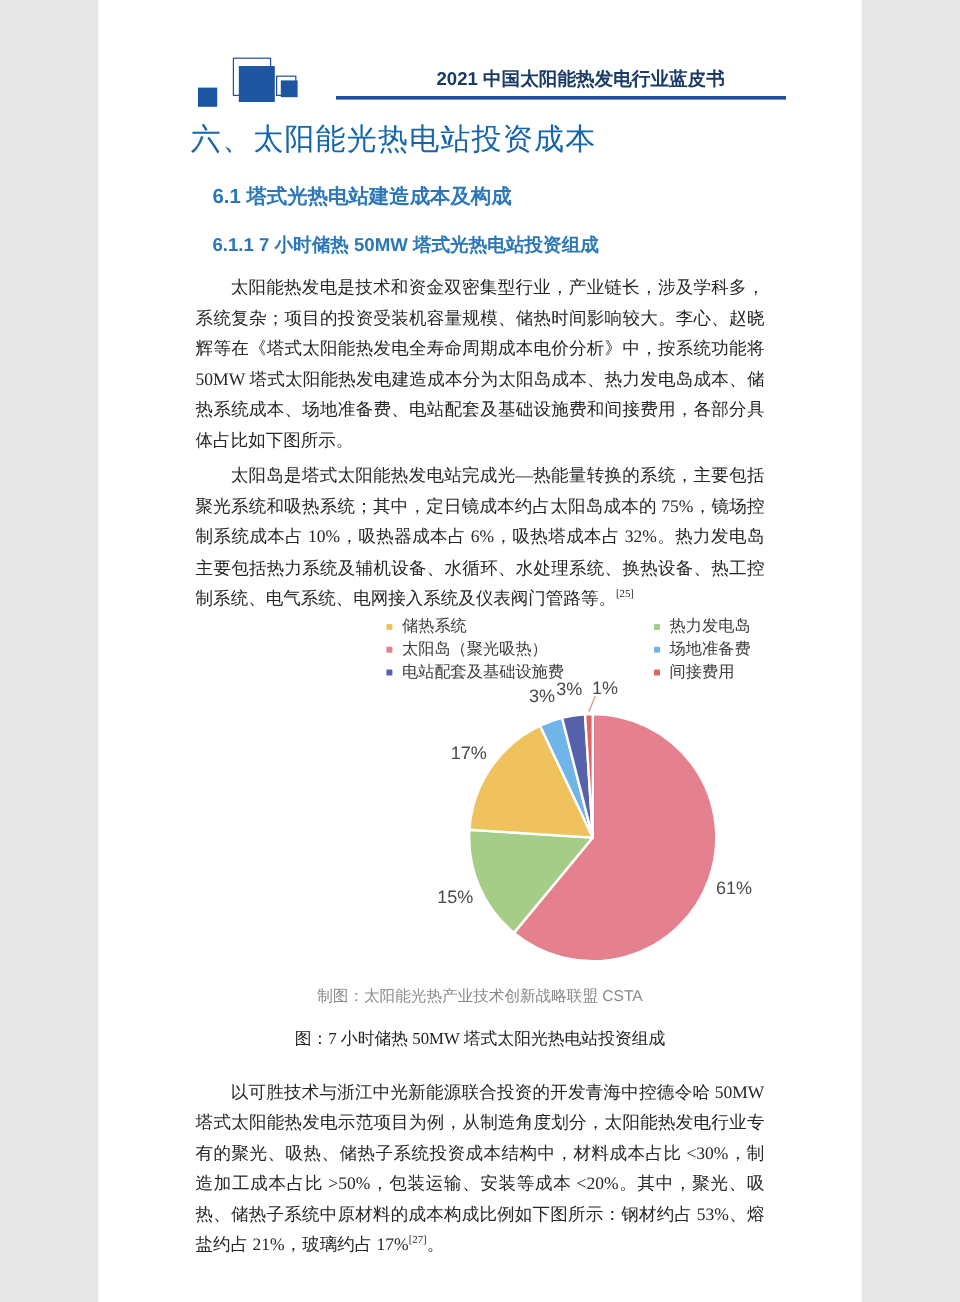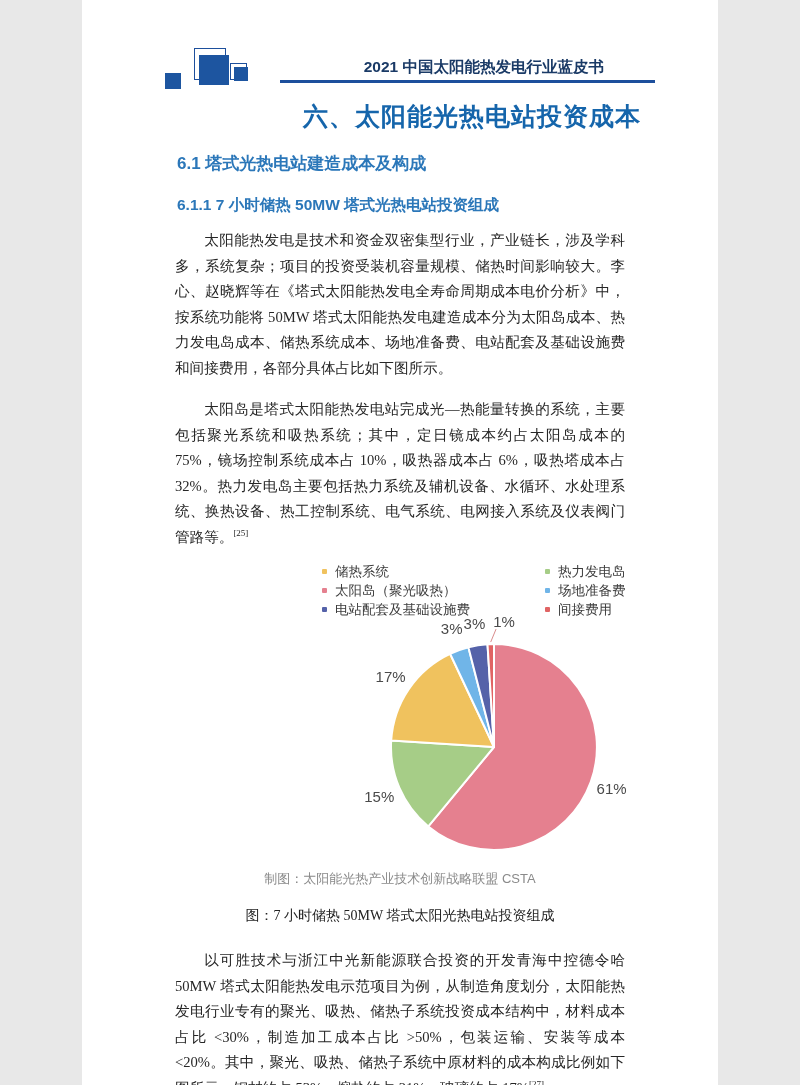--- a/index.html
+++ b/index.html
@@ -25,36 +25,36 @@
     font-family:"Liberation Sans","DejaVu Sans",sans-serif;
     font-size:15.5px;line-height:20px;font-weight:700;color:#1a3a66;
   }
   .header-slashes{position:absolute;left:701px;top:57px;height:20px;display:flex;align-items:flex-end;}
   .header-slashes .sl{width:5.5px;height:18px;background:#2a5fa8;transform:skewX(-22deg);margin-right:3.2px;}
   .header-slashes .bar{width:3.5px;height:20px;background:#15325f;margin-left:2px;}
   .header-rule{position:absolute;left:198px;top:80px;right:63px;height:2.5px;background:#1d4f9c;}
   
   .content{position:relative;padding:0 77px;}
   .doc-title{
-    margin:100px 0 0;text-align:right;
+    margin:100px 0 0;text-align:left;
     font-family:"Liberation Sans","DejaVu Sans",sans-serif;
-    font-size:25px;line-height:32px;font-weight:700;color:#1565ab;letter-spacing:1px;
+    font-size:25px;line-height:32px;font-weight:400;color:#1565ab;letter-spacing:1px;
   }
   .h61{
     margin:20px 0 0 18px;
     font-family:Liberation Sans, sans-serif;
     font-size:17px;line-height:23px;font-weight:600;color:#2b77b9;
   }
   .h611{
     margin:19px 0 0 18px;
     font-family:"Liberation Sans","DejaVu Sans",sans-serif;
     font-size:15.5px;line-height:21px;font-weight:600;color:#2b77b9;
   }
   .para{
-    margin:16px;font-size:14.6px;line-height:25.5px;color:#262626;
+    margin:4px;font-size:14.6px;line-height:25.5px;color:#262626;
     text-align:justify;text-indent:2em;
   }
   .para.first{margin-top:13px;}
   .para sup{font-size:9px;line-height:0;}
   
   .legend{
     margin:-4px 0 0 163px;
     display:flex;
     font-family:"Liberation Sans","DejaVu Sans",sans-serif;
     font-size:13.5px;color:#3d3d3d;

